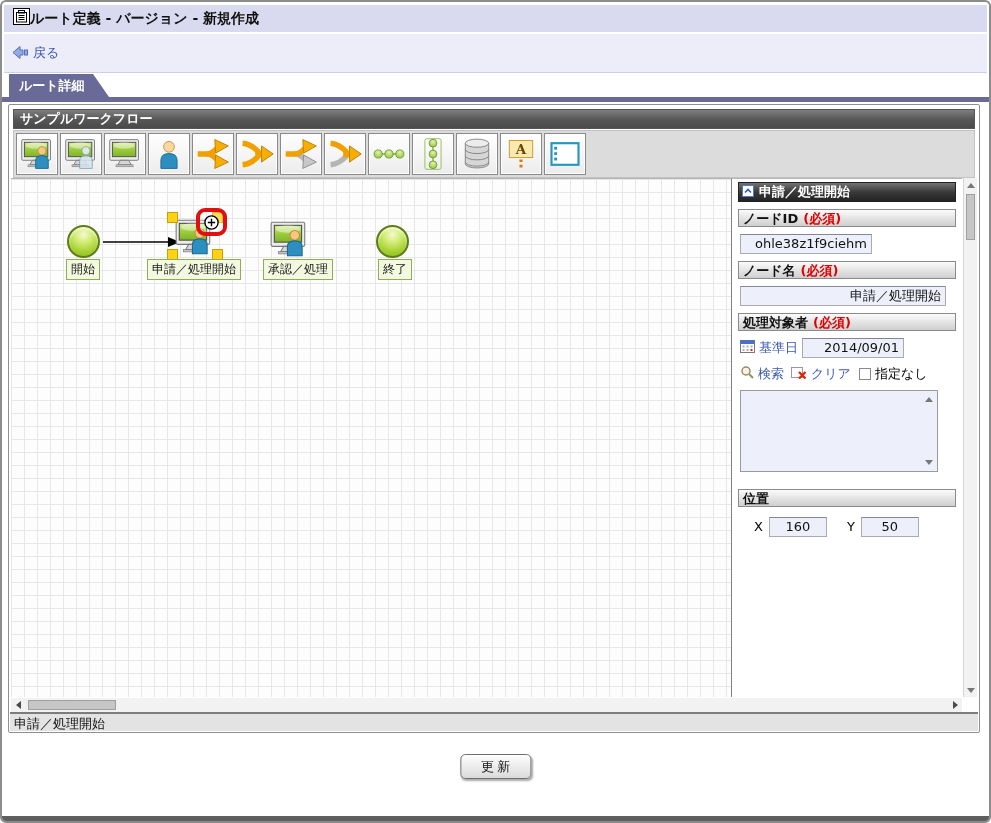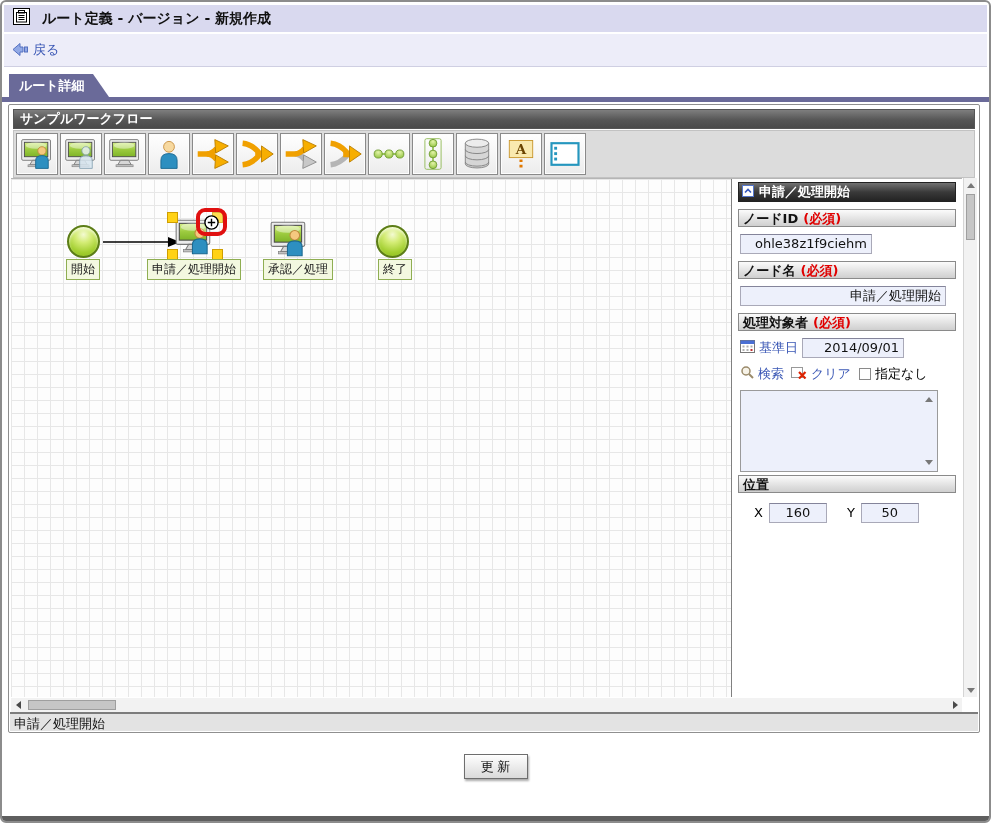--- a/index.html
+++ b/index.html
@@ -2,23 +2,23 @@
 <html><head>
 <meta charset="utf-8">
 <style>
   * { margin:0; padding:0; box-sizing:border-box; }
   body { background:#fff; font-family:"DejaVu Sans","Liberation Sans",sans-serif; }
   .screen { position:relative; width:991px; height:823px; border:2px solid #8c8c8c;
             border-radius:6px; background:#fff; overflow:hidden; }
 
   
   .titlebar { position:absolute; top:3px; left:2px; right:2px; height:27px;
-              background:#d9d9ef; display:flex; align-items:center; gap:12px; padding:0 9px; }
+              background:#d9d9ef; display:flex; align-items:center; gap:0; padding:0 9px; }
   .titlebar .title { font-size:14px; font-weight:bold; color:#111; }
-  .backbar { position:absolute; top:31px; left:2px; right:2px; height:34px;
+  .backbar { position:absolute; top:31px; left:2px; right:2px; height:40px;
              background:#ededf9; border-top:1px solid #fff; border-bottom:1px solid #cfcfe2;
              display:flex; align-items:center; gap:4px; padding:0 8px; }
   .backlink { font-size:13px; color:#3a57b5; cursor:pointer; }
 
   
   .tab { position:absolute; top:72px; left:7px; height:23px; min-width:100px;
          background:#6a6a99; color:#fff; font-size:13px; font-weight:bold;
          line-height:23px; padding:0 24px 0 10px;
          clip-path:polygon(0 0, calc(100% - 16px) 0, 100% 100%, 0 100%); }
   .tabline { position:absolute; top:95px; left:0; right:0; height:5px; background:#6a6a99; }
@@ -99,24 +99,24 @@
   .checkbox { width:12px; height:12px; background:#fff; border:1px solid #8a8a8a; cursor:pointer; }
   .listbox { position:relative; margin:7px 0 0 2px; width:198px; height:82px;
              background:#edf0fb; border:1px solid #9a9a9a; }
   .listbox .tri-up   { position:absolute; right:4px; top:6px; }
   .listbox .tri-down { position:absolute; right:4px; bottom:6px; }
   .xy-row { display:flex; align-items:center; gap:6px; margin:10px 0 0 16px; font-size:13px; }
   .xy-input { width:58px; text-align:center; }
 
   
   .update-btn { position:absolute; top:752px; left:50%; transform:translateX(-50%);
-                min-width:64px; height:25px; padding:0 12px; font-size:13px; color:#111;
+                min-width:64px; height:25px; padding:0 20px; font-size:13px; color:#111;
                 background:linear-gradient(#fefefe,#dadada); border:1px solid #6e6e6e;
-                border-radius:0; box-shadow:1px 2px 2px #aaa, inset 0 1px 0 #fff;
-                cursor:pointer; font-family:Liberation Sans, sans-serif; }
+                border-radius:5px; box-shadow:1px 2px 2px #aaa, inset 0 1px 0 #fff;
+                cursor:pointer; font-family:Liberation Serif, serif; }
   .bottombar { position:absolute; bottom:0; left:0; right:0; height:5px; background:#5f5f5f; }
 </style>
 </head>
 <body>
 
 <svg width="0" height="0" style="position:absolute">
   <defs>
     <linearGradient id="gScreen" x1="0" y1="0" x2="0" y2="1">
       <stop offset="0" stop-color="#d6ef8a"></stop>
         <stop offset="0.5" stop-color="#9ccb3f"></stop>
@@ -406,21 +406,21 @@
           </span>
           <span class="plink">クリア</span>
           <span class="checkbox" style="margin-left:4px"></span>
           <span>指定なし</span>
         </div>
         <div class="listbox">
           <span class="tri-up"></span>
           <span class="tri-down"></span>
         </div>
 
-        <div class="section-bar" style="margin-top:3px">
+        <div class="section-bar" style="margin-top:17px">
           <span>位置</span>
         </div>
         <div class="xy-row">
           <span>X</span>
           <input class="tfield xy-input" value="160" style="">
           <span style="margin-left:14px">Y</span>
           <input class="tfield xy-input" value="50" style="">
         </div>
       </div>
     </div>

